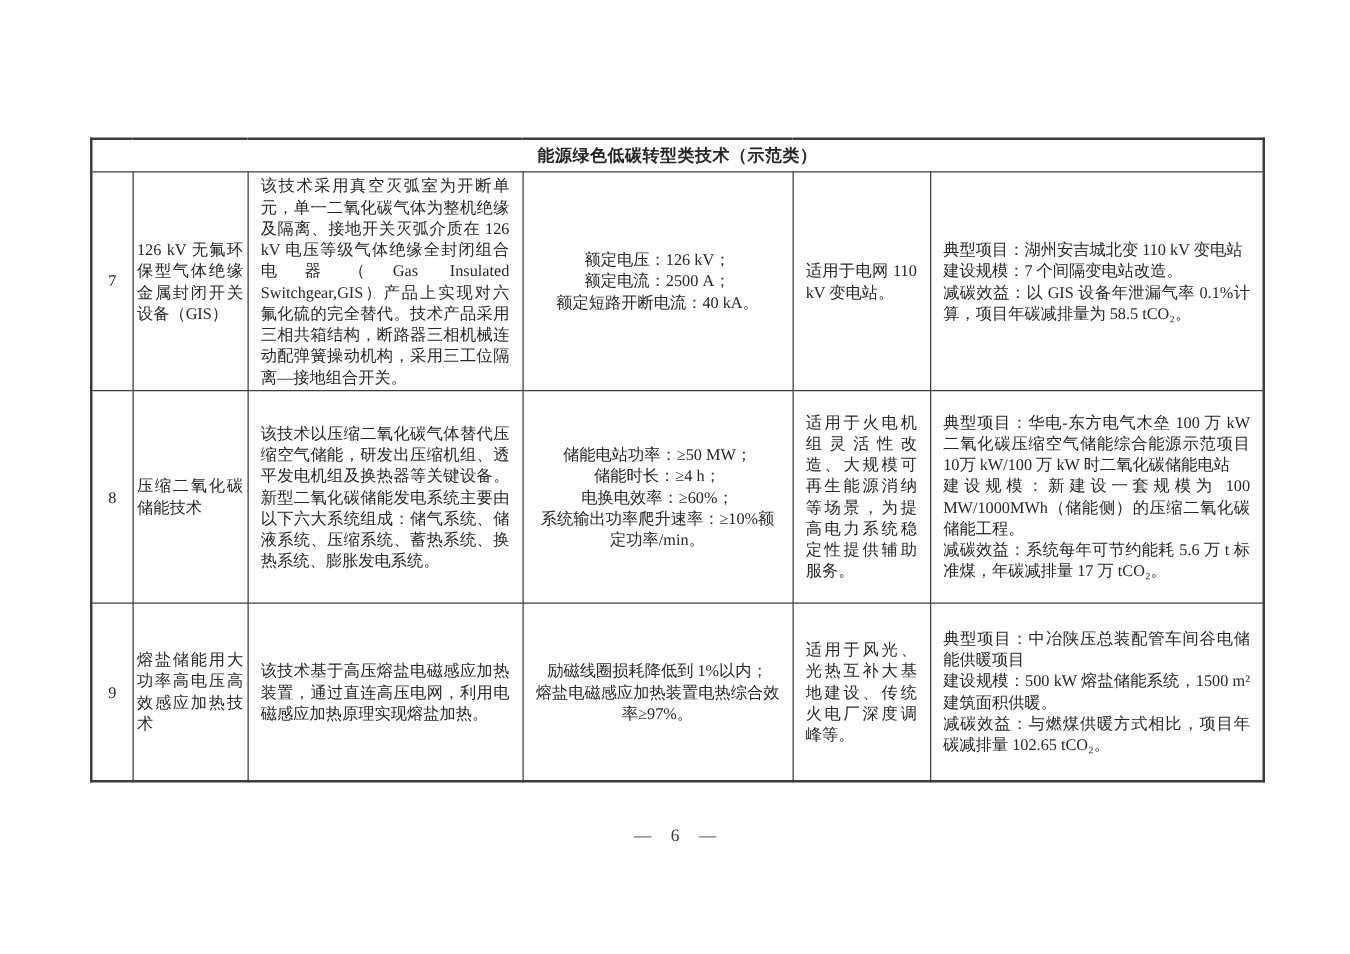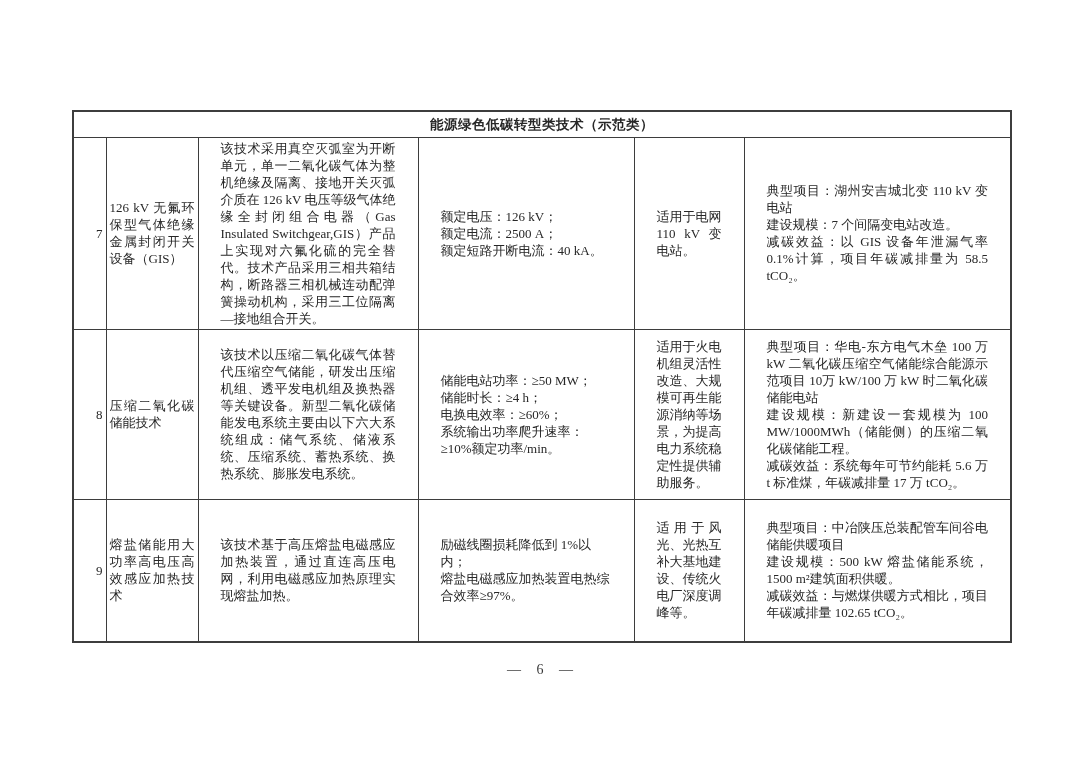--- a/index.html
+++ b/index.html
@@ -26,21 +26,21 @@
   table.tech-table, table.tech-table td, table.tech-table th {
     border: 1px solid #3d3d3d;
   }
   table.tech-table {
     border-width: 2px;
   }
   td, th {
     font-size: 13px;
     line-height: 17px;
     vertical-align: middle;
-    padding: 2px 22px;
+    padding: 2px 10px;
     box-sizing: border-box;
     word-break: break-word;
   }
   .title-cell {
     font-weight: bold;
     text-align: center;
     height: 26px;
     font-size: 13.5px;
     letter-spacing: 0.5px;
   }
@@ -49,21 +49,21 @@
     text-align: center;
     height: 27px;
     font-size: 13px;
   }
   tr.row-7 { height: 173px; }
   tr.row-8 { height: 170px; }
   tr.row-9 { height: 143px; }
   .cell-no { text-align: center; }
   .cell-name { text-align: justify; padding: 19px 3px; }
   .cell-content { text-align: justify; }
-  .cell-params { white-space: pre-line; text-align: left; font-family: Liberation Serif, serif; }
+  .cell-params { white-space: pre-line; text-align: center; font-family: Liberation Serif, serif; }
   .cell-scope { text-align: justify; }
   .cell-project { white-space: pre-line; text-align: justify; margin-top: 33px; }
   .page-footer {
     position: absolute;
     left: 0;
     top: 662px;
     width: 100%;
     text-align: center;
     font-size: 14px;
     word-spacing: 12px;

